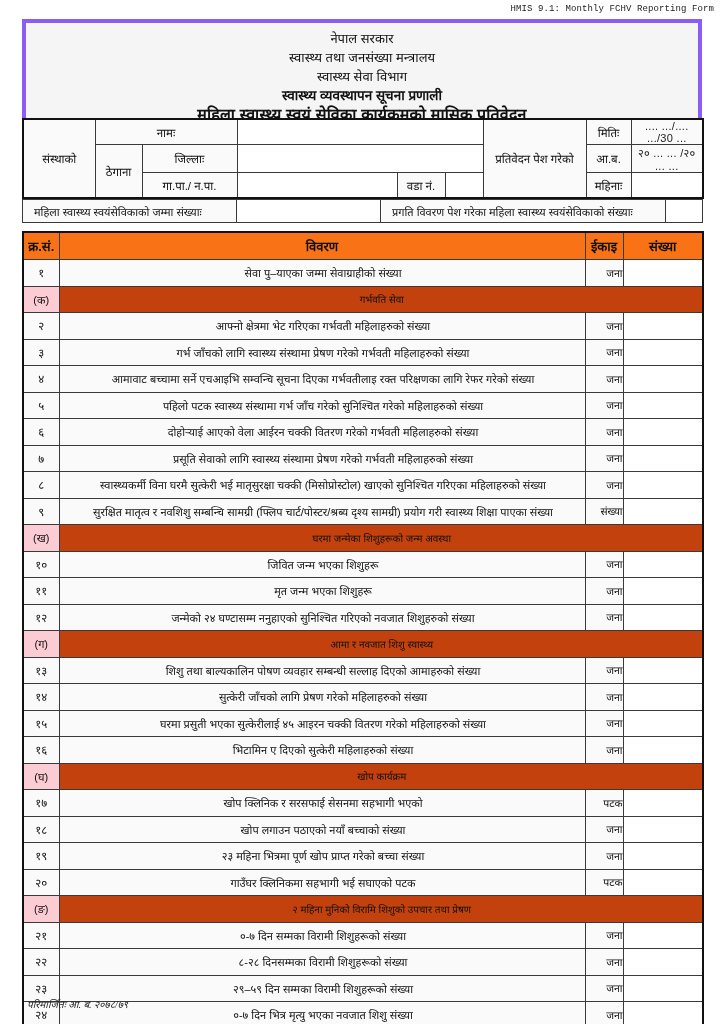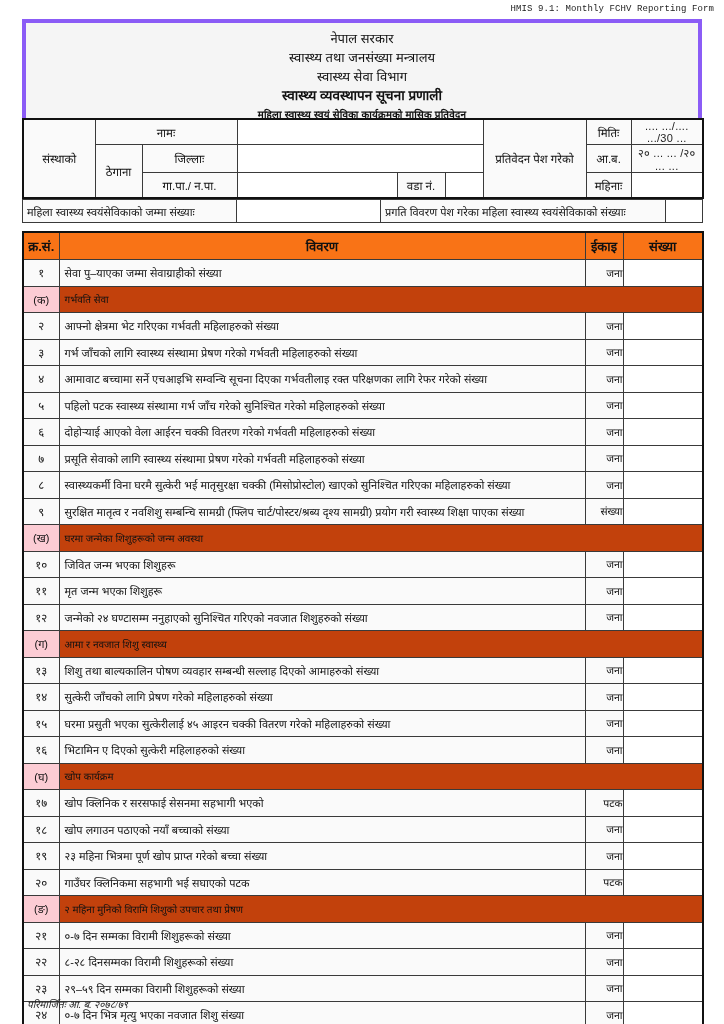--- a/index.html
+++ b/index.html
@@ -63,21 +63,21 @@
     background: #f5f5f5;
     padding: 6px 0 8px 0;
     text-align: center;
   }
   .title-line {
     font-size: 13px;
     line-height: 19px;
     color: #111;
   }
   .title-line.t4 { font-size: 13.5px; font-weight: bold; }
-  .title-line.t5 { font-size: 10px; font-weight: bold; letter-spacing: 0.2px; }
+  .title-line.t5 { font-size: 16px; font-weight: bold; letter-spacing: 0.2px; }
 
   
   .ident-block {
     top: 118px;
   }
   .ident-block table { border: 2px solid #111; }
   .ident-block td {
     height: 24px;
     font-size: 11.5px;
     text-align: center;
@@ -89,21 +89,21 @@
     font-size: 11px;
     letter-spacing: 0.3px;
     color: #222;
   }
 
   
   .vol-block { top: 199px; }
   .vol-block td {
     height: 22px;
     font-size: 11px;
-    padding: 0 4px;
+    padding: 0 11px;
     color: #111;
     text-align: left;
   }
   .vol-block td.blank { background: #ffffff; }
 
   
   .main-block { top: 231px; }
   .main-block table { border: 2px solid #111; }
   .main-block th {
     background: #f97316;
@@ -113,21 +113,21 @@
     text-align: center;
     color: #111;
   }
   .main-block td { height: 25.5px; }
   .sn {
     text-align: center;
     font-size: 11.5px;
     color: #111;
   }
   .desc {
-    text-align: left;
+    text-align: center;
     padding: 0 3px 0 5px;
     font-size: 11px;
     color: #111;
     white-space: nowrap;
     overflow: hidden;
   }
   .unit {
     text-align: right;
     font-size: 10.5px;
     color: #111;

